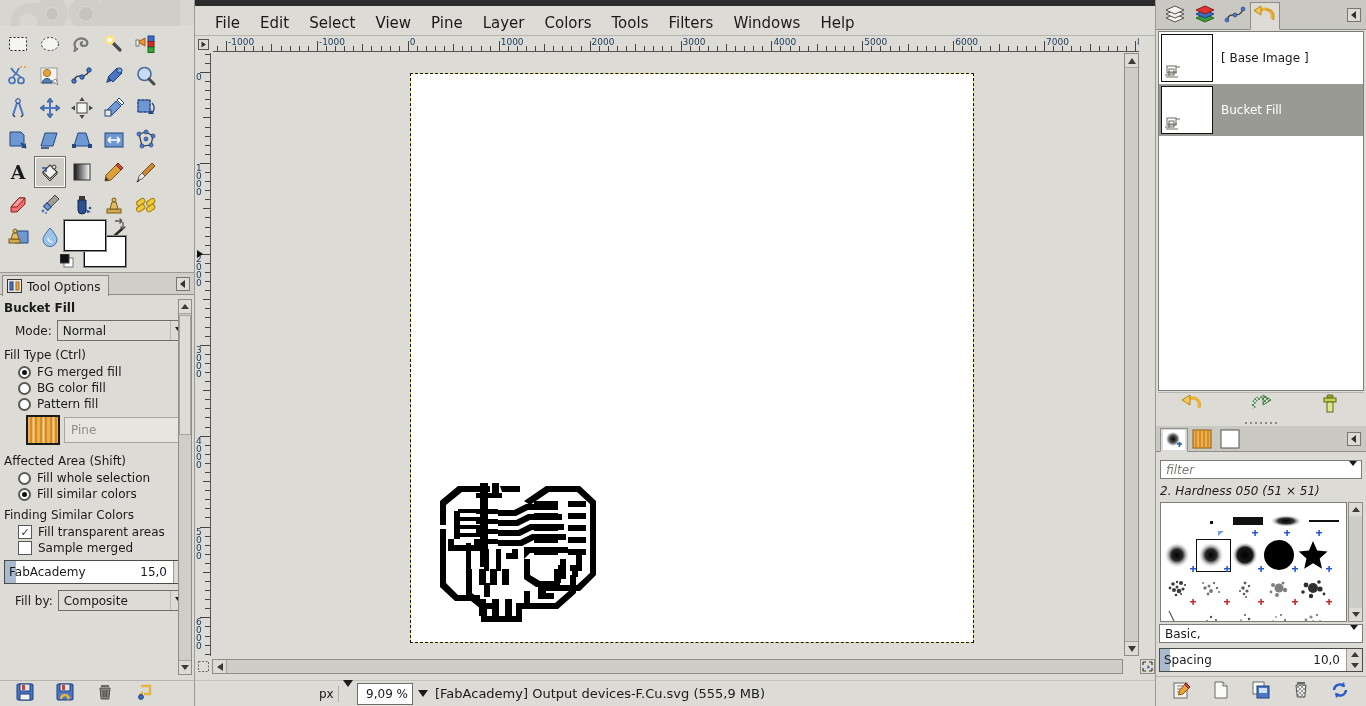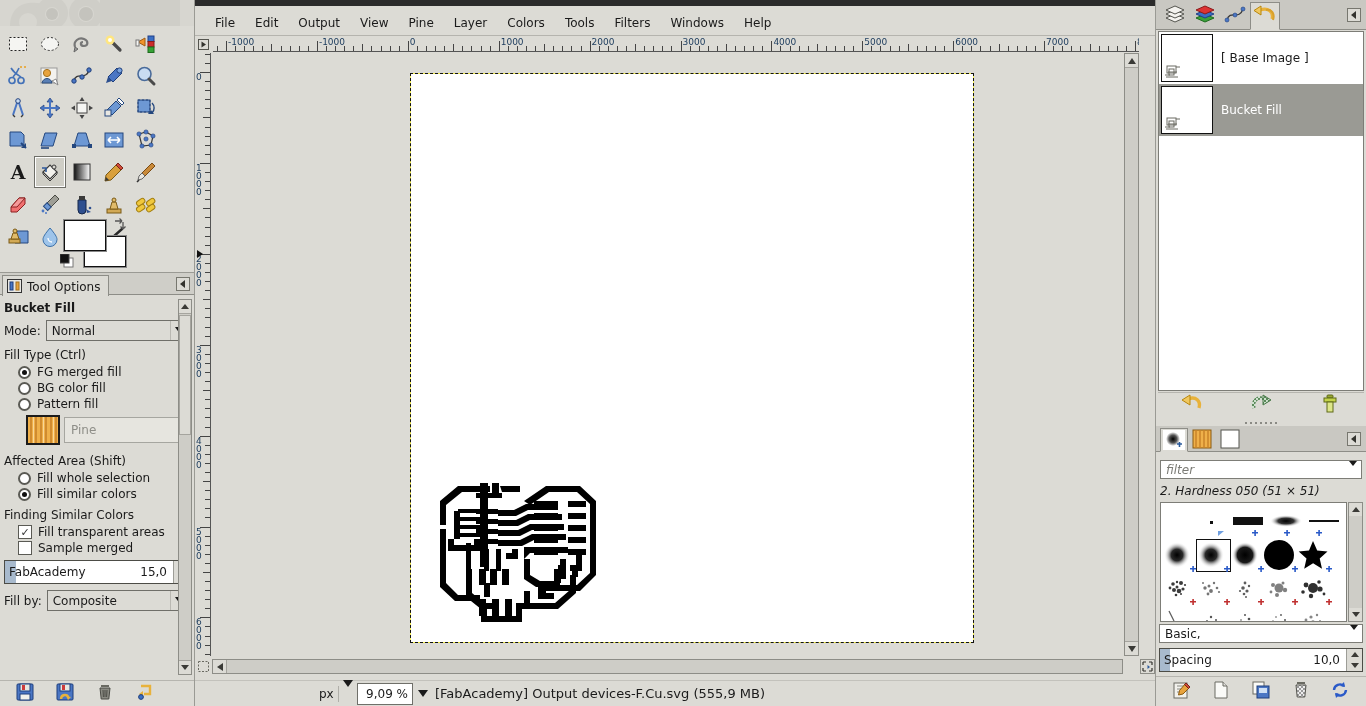--- a/index.html
+++ b/index.html
@@ -80,21 +80,21 @@
   }
   #to-menu-btn {
     position: absolute; right: 4px; top: 4px; width: 14px; height: 14px;
     border: 1px solid #77776f; background: #dcdbd5;
     display: flex; align-items: center; justify-content: center;
   }
   #to-body { position: relative; padding: 4px 0 0 0; }
   .to-title {
     font-weight: bold; font-size: 12px; padding: 2px 0 4px 4px;
   }
-  .row { display: flex; align-items: center; padding: 1px 4px; gap: 5px; }
+  .row { display: flex; align-items: center; padding: 1px 4px; gap: 5px; margin-left: 11px; }
   .lbl { font-size: 12px; white-space: nowrap; }
 
   .combo {
     flex: 1; height: 21px; background: #dcdbd5;
     border: 1px solid #6f6f69;
     display: flex; align-items: center;
     position: relative; padding-left: 5px; font-size: 12px;
   }
   .combo .arrow {
     position: absolute; right: 0; top: 0; bottom: 0; width: 19px;
@@ -192,21 +192,21 @@
   #menubar {
     position: absolute; left: 0; top: 0; right: 0; height: 36px;
     background: #dcdbd5; display: flex; align-items: center;
     padding-left: 10px; gap: 0px;
     border-bottom: 1px solid #b5b4ae;
   }
   #menubar::before {
     content: ""; position: absolute; left: 0; right: 0; top: 0; height: 6px;
     background: #2b2b2b;
   }
-  .menu-item { padding: 4px 10px; font-size: 12px; margin-top: 10px; text-align: center; }
+  .menu-item { padding: 4px 10px; font-size: 15px; margin-top: 10px; text-align: center; }
 
   #ruler-h {
     position: absolute; left: 18px; top: 37px; right: 16px; height: 15px;
     background: #dcdbd5; border-bottom: 1px solid #555;
     overflow: hidden;
   }
   #ruler-v {
     position: absolute; left: 0px; top: 53px; width: 16px; bottom: 50px;
     background: #dcdbd5; border-right: 1px solid #555;
     overflow: hidden;
@@ -910,21 +910,21 @@
         </span>
       </div>
     </div>
   </div>
 
   <div id="imgwin">
 
     <div id="menubar">
       <div class="menu-item">File</div>
       <div class="menu-item">Edit</div>
-      <div class="menu-item">Output</div>
+      <div class="menu-item">Select</div>
       <div class="menu-item">View</div>
       <div class="menu-item">Pine</div>
       <div class="menu-item">Layer</div>
       <div class="menu-item">Colors</div>
       <div class="menu-item">Tools</div>
       <div class="menu-item">Filters</div>
       <div class="menu-item">Windows</div>
       <div class="menu-item">Help</div>
     </div>
 

